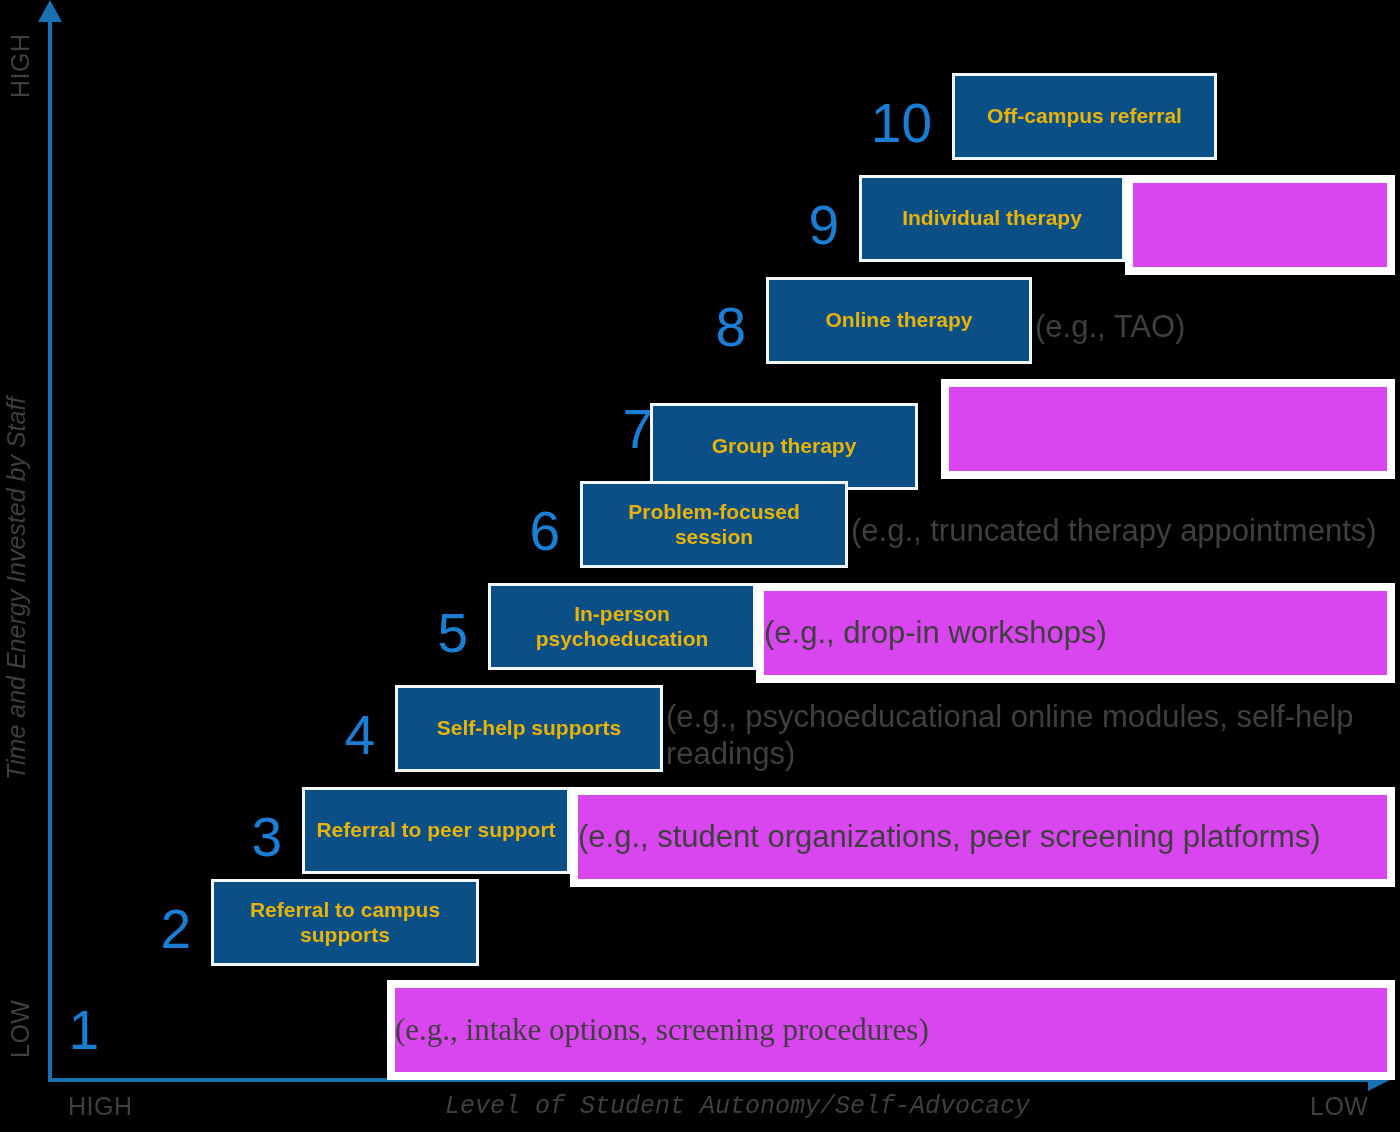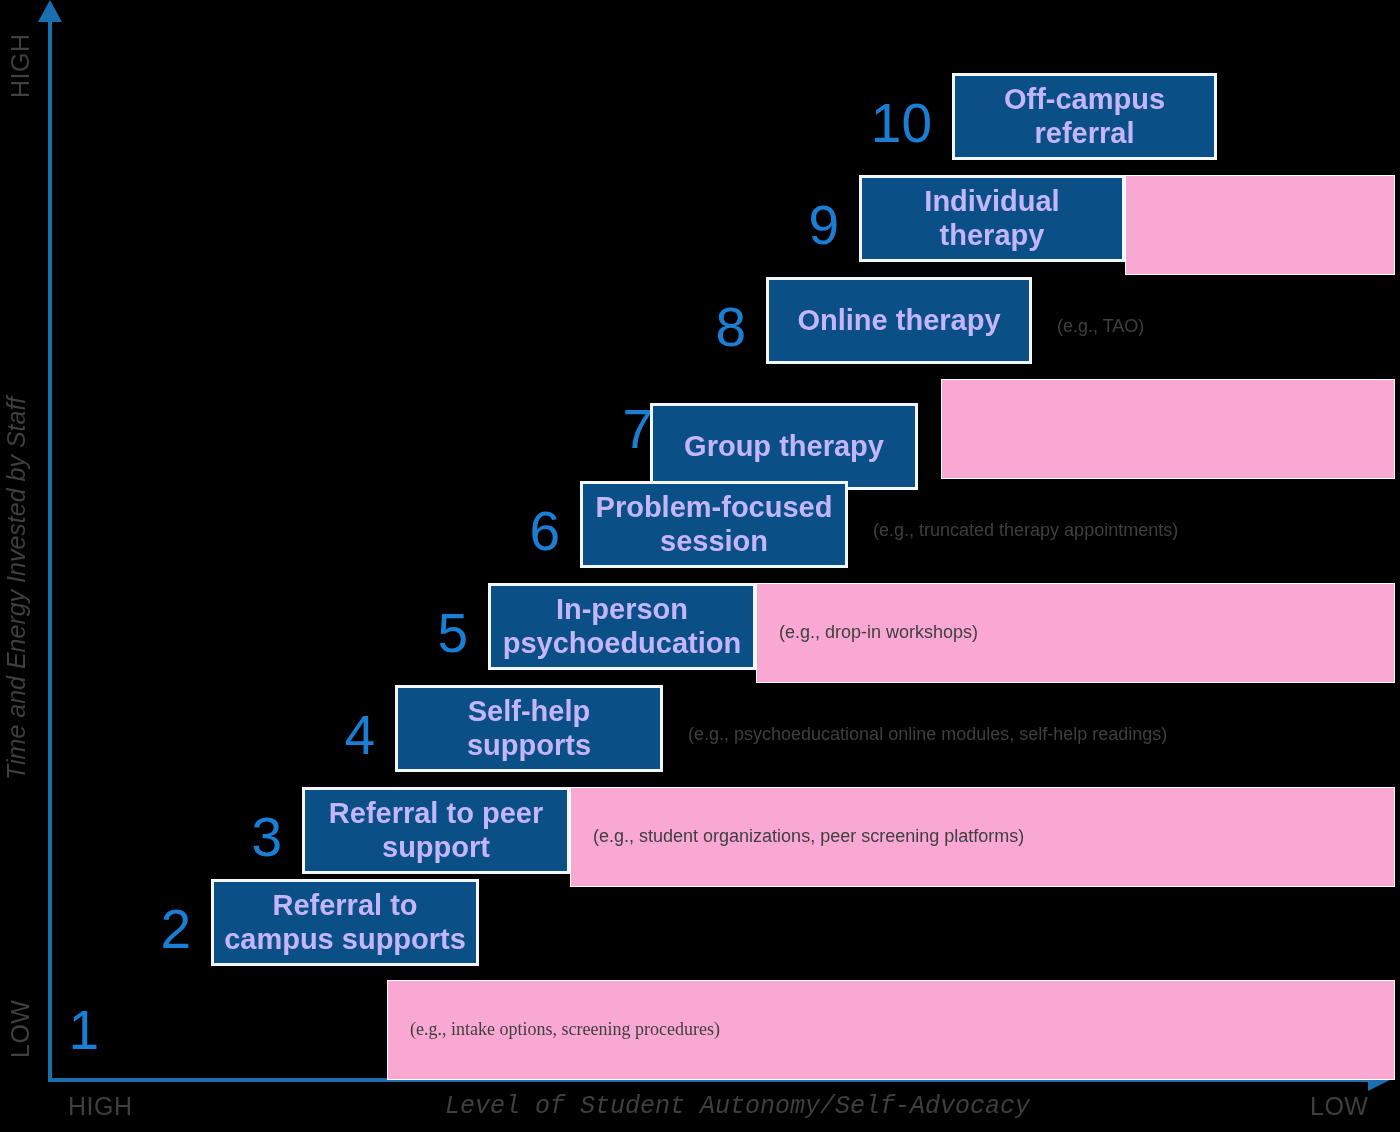--- a/index.html
+++ b/index.html
@@ -128,45 +128,44 @@
     text-align: right;
     white-space: nowrap;
   }
   .step-box {
     position: absolute;
     top: 0;
     height: 87px;
     background: #0b4f87;
     border: 3px solid #f2f7fb;
     box-sizing: border-box;
-    color: #c4b5fd;
-    font-size: 29px;
+    color: #eab308;
+    font-size: 21px;
     font-weight: bold;
     display: flex;
     align-items: center;
     justify-content: center;
     text-align: center;
     line-height: 1.15;
     padding: 0 8px;
   }
   .step-ext {
     position: absolute;
     top: 0;
     height: 100px;
     box-sizing: border-box;
     display: flex;
     align-items: center;
-    padding-left: 22px;
-    font-size: 18px;
+    font-size: 31px;
     color: #3f3f3f;
     line-height: 1.2;
   }
   .step-ext.teal {
-    background: #f9a8d4;
-    border: 1px solid #ffffff;
+    background: #d946ef;
+    border: 8px solid #ffffff;
   }
   .step-ext.plain {
     background: transparent;
     border: 3px solid transparent;
   }
 </style>
 </head>
 <body>
 
 <div id="stage">

